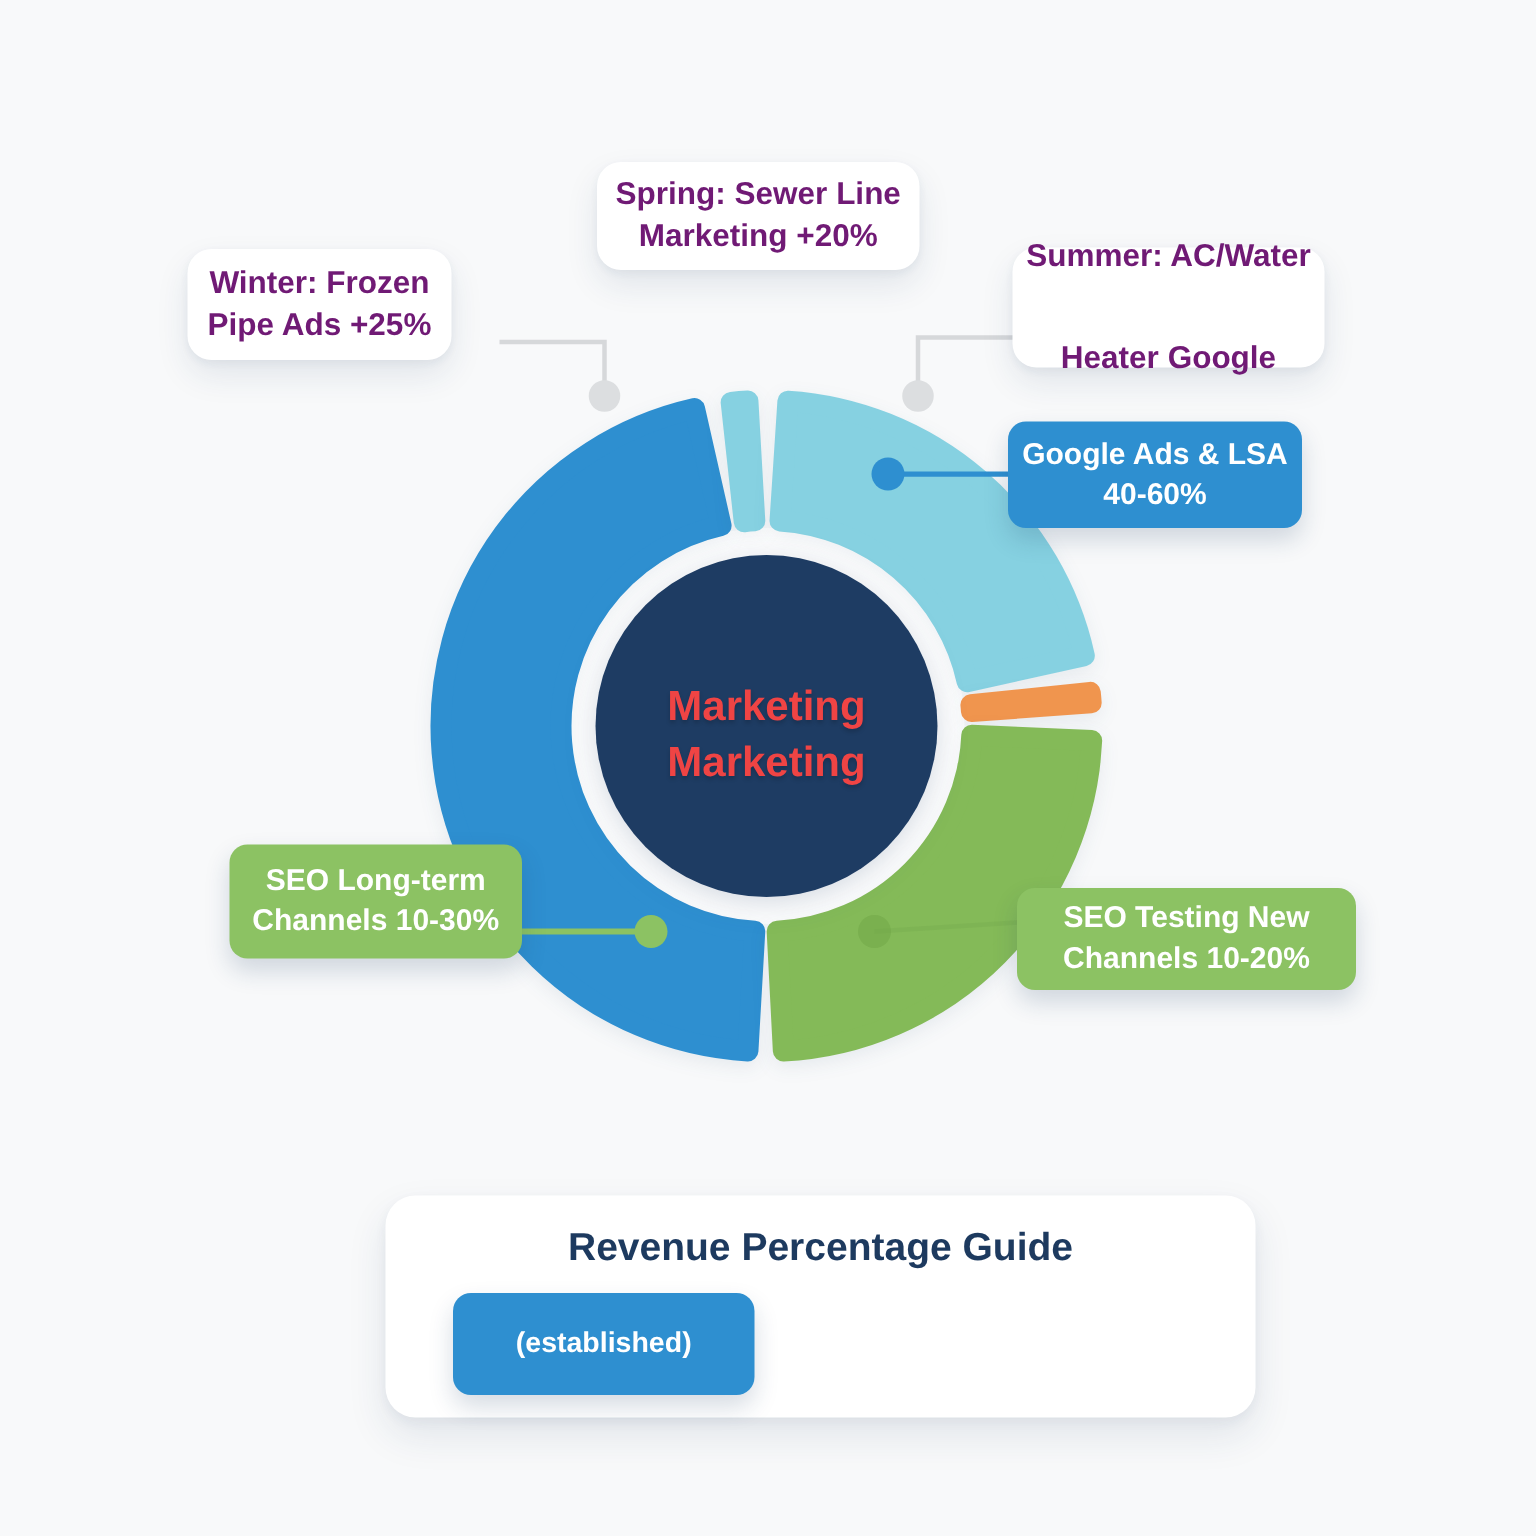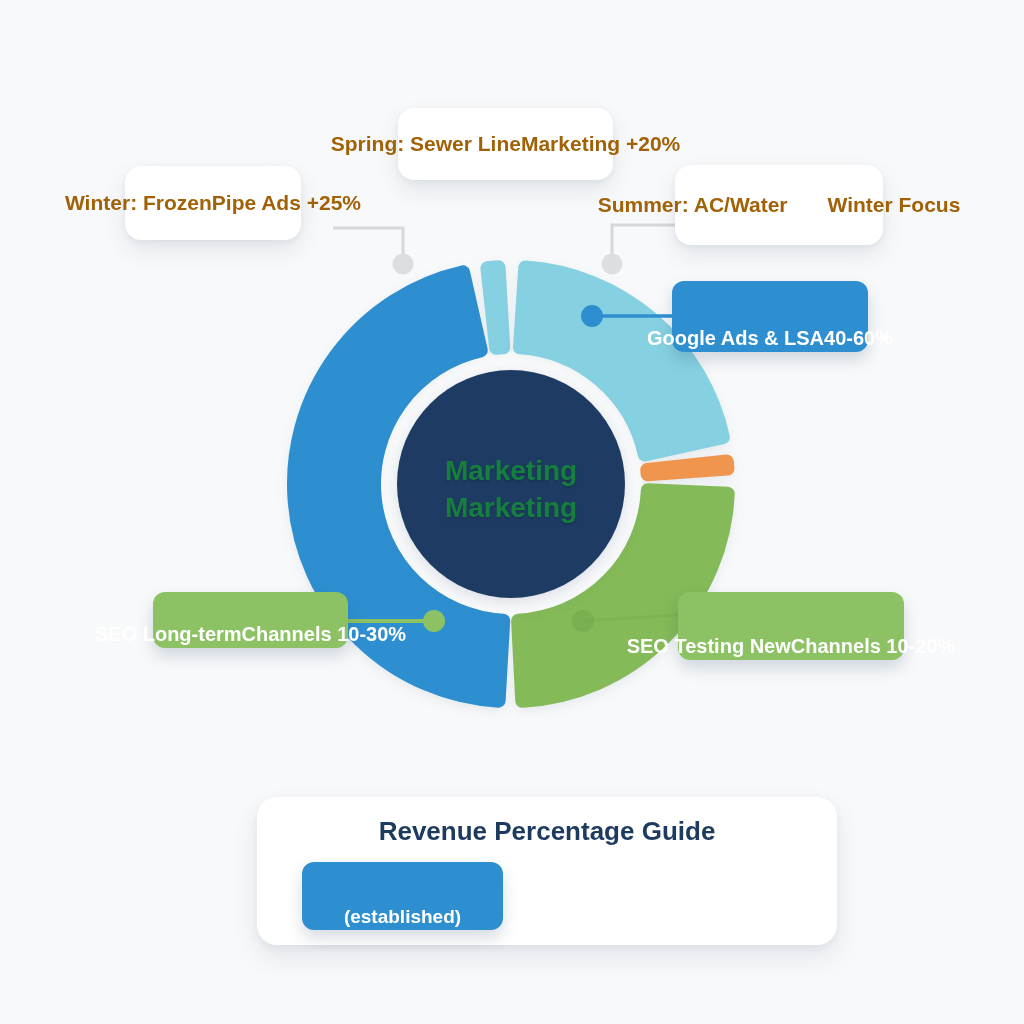--- a/index.html
+++ b/index.html
@@ -8,43 +8,43 @@
     background:#f8f9fa;
     font-family:"Liberation Sans", sans-serif;
     font-weight:700;
   }
   #donut-svg{position:absolute;left:0;top:0;width:1024px;height:1024px;}
   .seg{filter:drop-shadow(0 4px 6px rgba(30,60,99,0.08));}
   .hub{filter:drop-shadow(0 4px 10px rgba(30,60,99,0.20));}
 
   .callout{
     position:absolute;background:#ffffff;border-radius:16px;
-    color:#a16207;font-size:21px;line-height:28px;text-align:center;
-    display:flex;align-items:center;justify-content:center;
+    color:#701a75;font-size:21px;line-height:28px;text-align:center;
+    display:flex;flex-direction:column;align-items:center;justify-content:center;
     box-shadow:0 10px 22px rgba(30,60,99,.10),0 2px 6px rgba(30,60,99,.06);
   }
   #winter-box{left:125px;top:166px;width:176px;height:74px;text-align:right;}
   #spring-box{left:398px;top:108px;width:215px;height:72px;}
   #summer-box{left:675px;top:165px;width:208px;height:80px;gap:40px;}
 
   .badge{
     position:absolute;border-radius:12px;color:#ffffff;
     font-size:20px;line-height:27px;text-align:center;
-    display:flex;align-items:flex-end;justify-content:center;
+    display:flex;flex-direction:column;align-items:center;justify-content:center;
     box-shadow:0 8px 16px rgba(30,60,99,.18);
   }
   .badge.blue{background:#2e8fd0;}
   .badge.green{background:#8cc263;}
   #google-box{left:672px;top:281px;width:196px;height:71px;}
-  #seo-long-box{left:153px;top:592px;width:195px;height:56px;}
+  #seo-long-box{left:153px;top:563px;width:195px;height:76px;}
   #seo-test-box{left:678px;top:592px;width:226px;height:68px;}
 
   .center-label{
     position:absolute;left:511px;top:489px;transform:translate(-50%,-50%);
-    color:#15803d;font-size:28px;line-height:37px;text-align:center;
+    color:#ef4444;font-size:28px;line-height:37px;text-align:center;
     text-shadow:0 2px 3px rgba(0,0,0,.18);
   }
 
   .panel{
     position:absolute;left:257px;top:797px;width:580px;height:148px;
     background:#ffffff;border-radius:20px;
     box-shadow:0 12px 26px rgba(30,60,99,.10),0 3px 8px rgba(30,60,99,.05);
   }
   .panel-title{
     margin-top:19px;text-align:center;color:#1d3a5f;font-size:26px;
@@ -92,21 +92,21 @@
     <div class="ln">Pipe Ads +25%</div>
   </div>
 
   <div class="callout" id="spring-box">
     <div class="ln">Spring: Sewer Line</div>
     <div class="ln">Marketing +20%</div>
   </div>
 
   <div class="callout" id="summer-box">
     <div class="ln">Summer: AC/Water</div>
-    <div class="ln">Winter Focus</div>
+    <div class="ln">Heater Google</div>
   </div>
 
   <div class="badge blue" id="google-box">
     <div class="ln">Google Ads &amp; LSA</div>
     <div class="ln">40-60%</div>
   </div>
 
   <div class="badge green" id="seo-long-box">
     <div class="ln">SEO Long-term</div>
     <div class="ln">Channels 10-30%</div>

